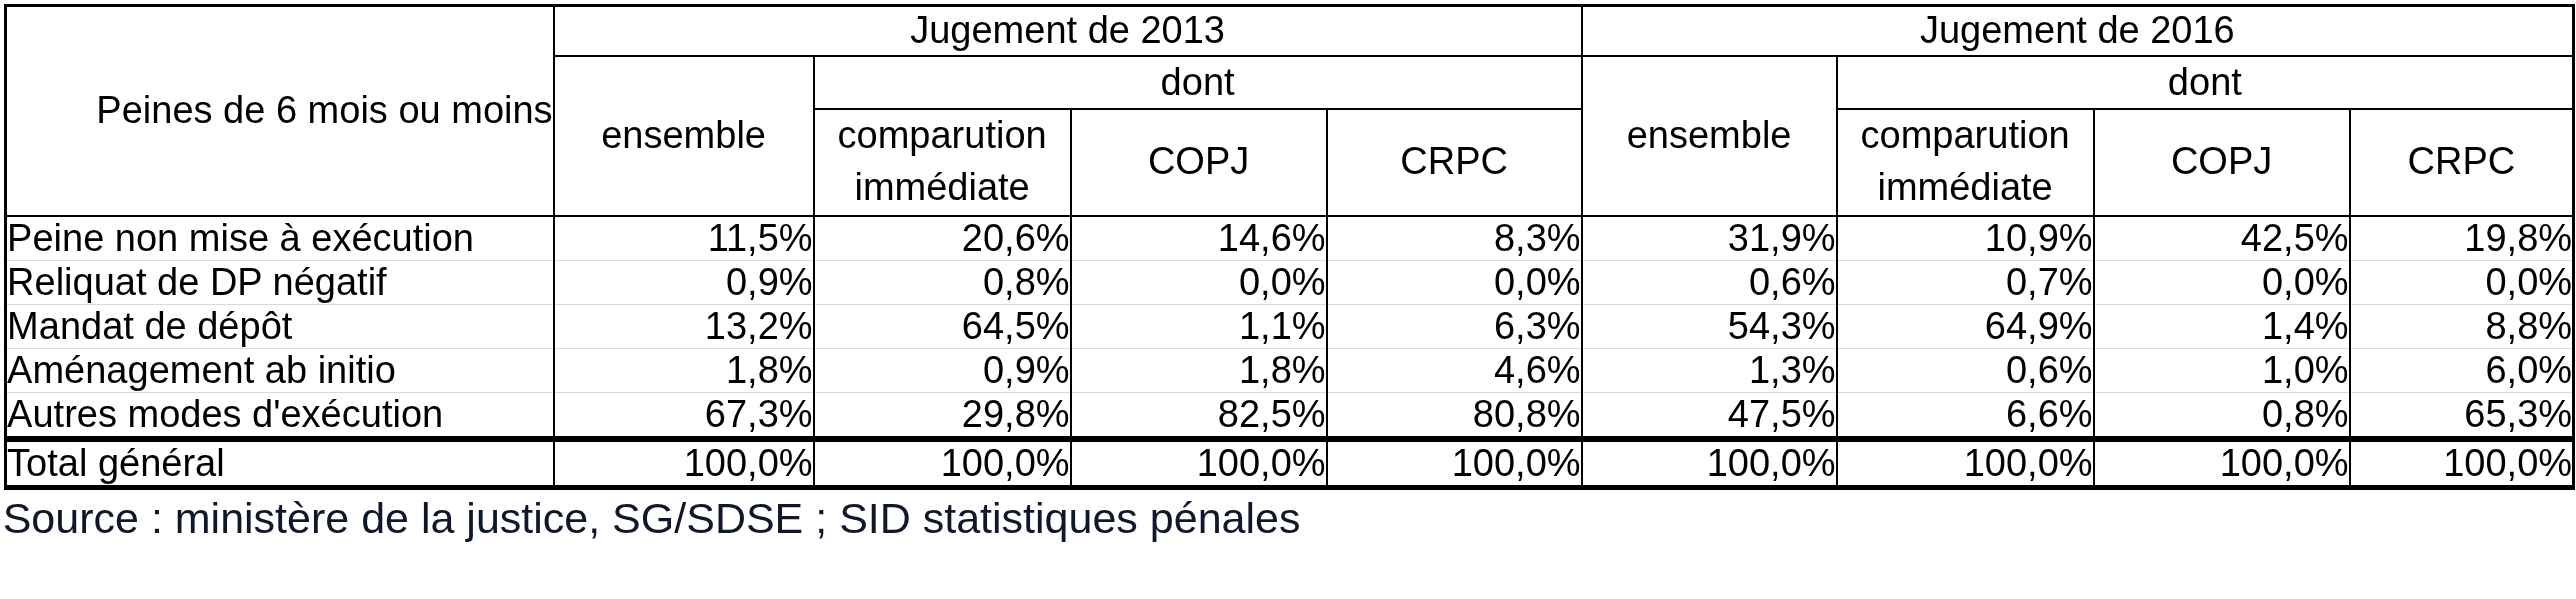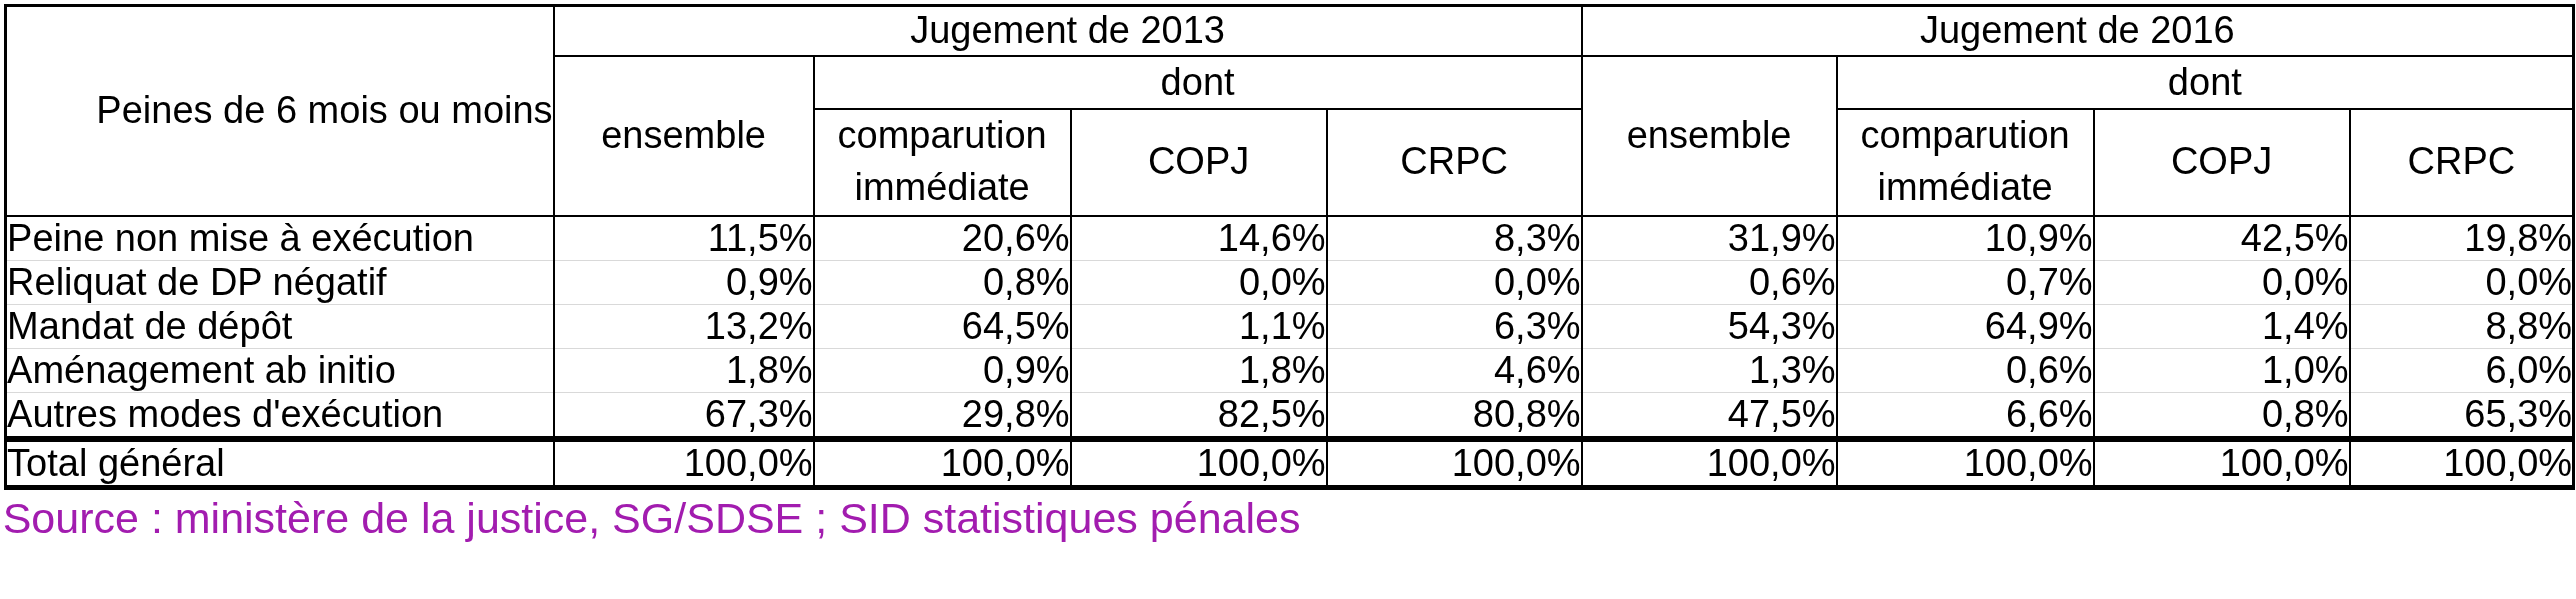--- a/index.html
+++ b/index.html
@@ -57,21 +57,21 @@
   td.val {
     text-align: right;
     padding-right: 12.2px;
     white-space: nowrap;
   }
   tr.total td { border-top: 6.1px solid #000000; border-bottom: none; }
   .source {
     margin: 5.4px 0 0 2.7px;
     font-size: 43px;
     line-height: 1.1;
-    color: #a21caf;
+    color: #0f172a;
     white-space: nowrap;
   }
 </style>
 </head>
 <body>
 
 <div class="canvas">
   <table class="stats">
     <colgroup>
       <col style="width:548px">

